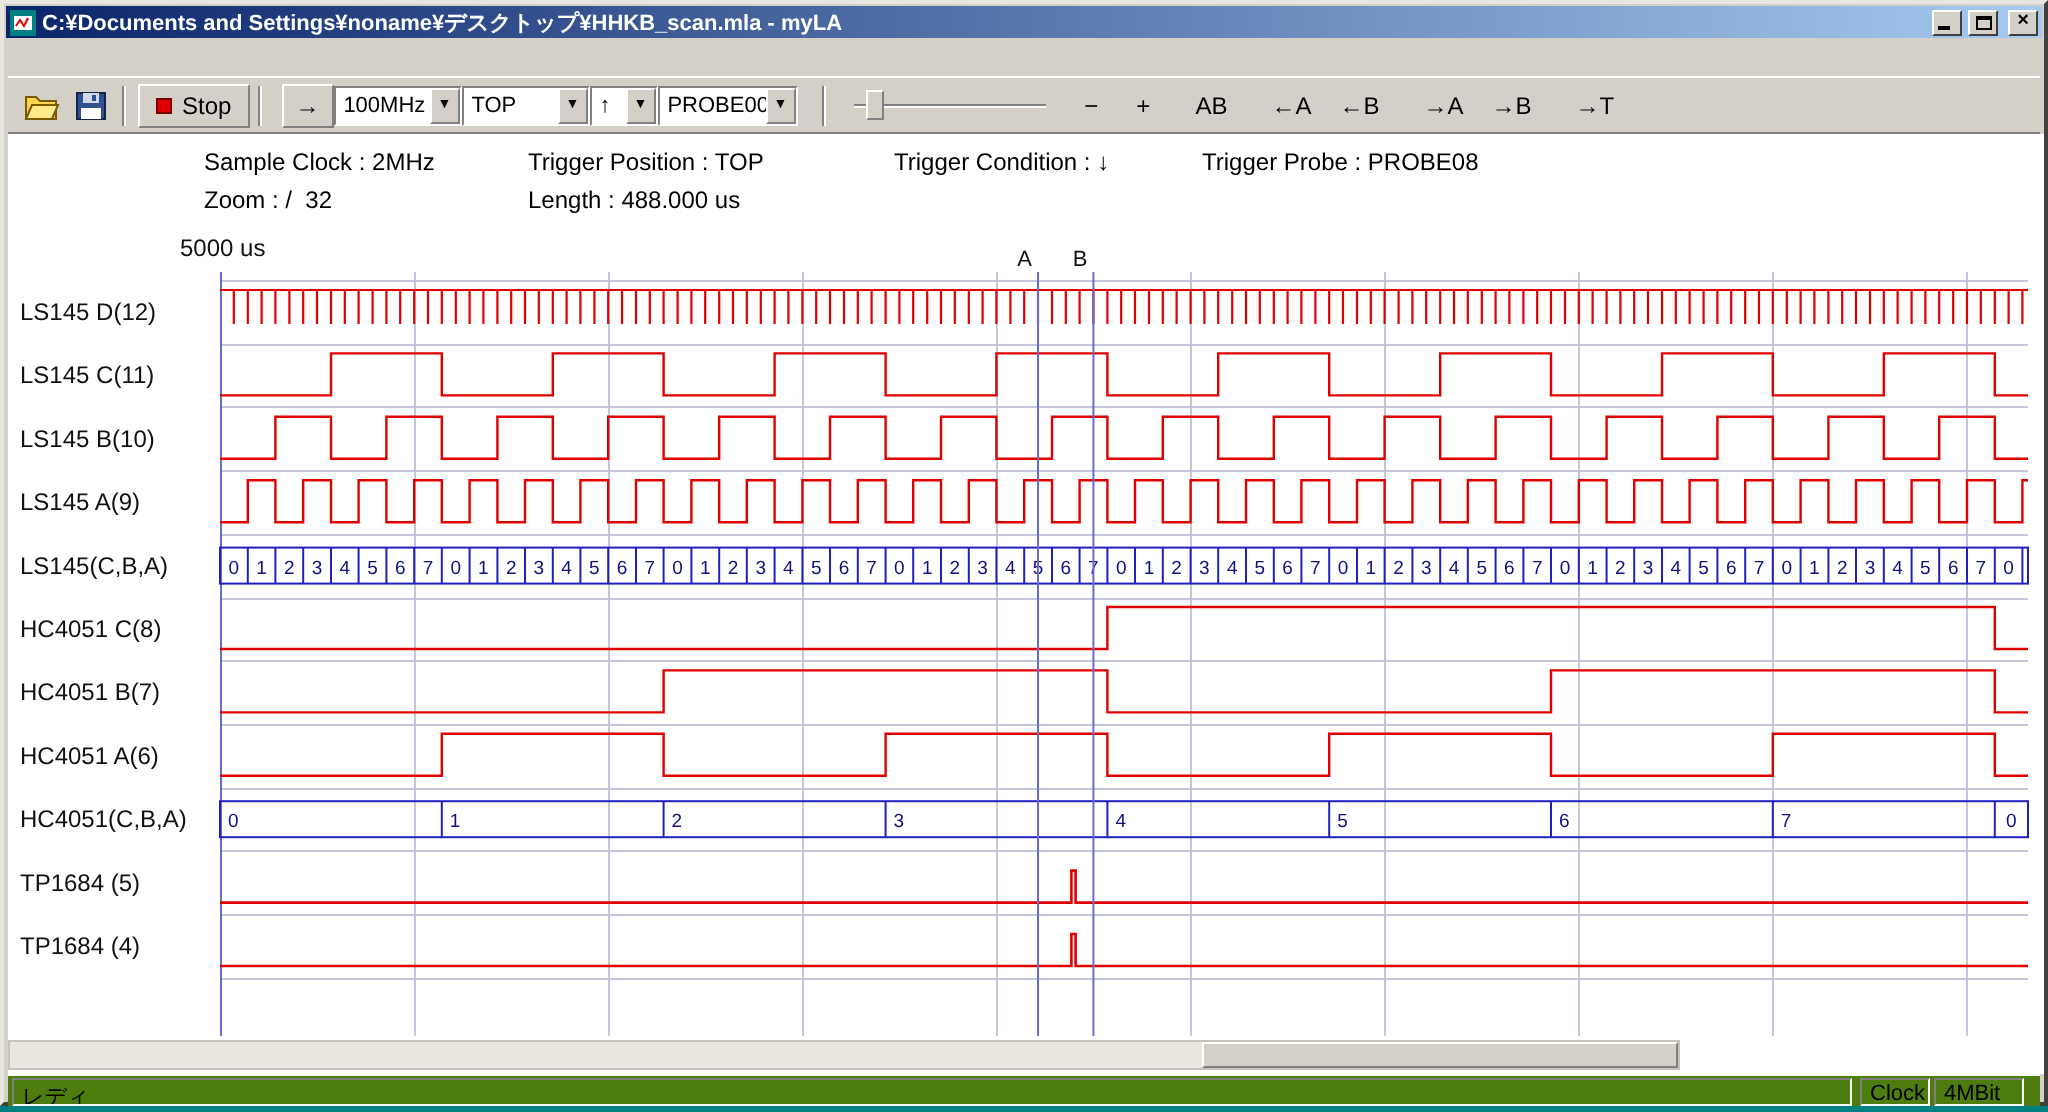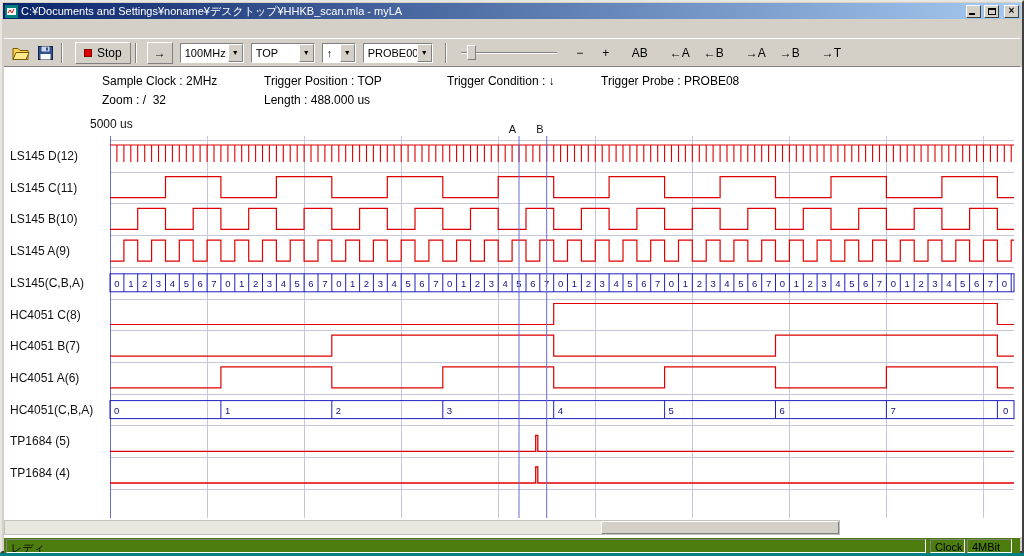--- a/index.html
+++ b/index.html
@@ -4,42 +4,42 @@
 <style>
   *{box-sizing:border-box;margin:0;padding:0}
   html,body{width:1024px;height:556px}
   body{background:#008080;font-family:"Liberation Sans",sans-serif;position:relative;overflow:hidden}
   .window{position:absolute;left:0;top:0;width:1024px;height:553px;background:#d4d0c8;
           border:2px solid;border-color:#e8e6e0 #404040 #404040 #e8e6e0}
   
   .titlebar{position:absolute;left:1px;top:1px;right:1px;height:16px;
             background:linear-gradient(90deg,#0a246a,#a6caf0);
             display:flex;align-items:center;padding:0 2px;gap:3px}
-  .title-text{color:#fff;font-size:11px;font-weight:normal;white-space:nowrap;overflow:hidden;flex:1}
+  .title-text{color:#fff;font-size:11px;font-weight:bold;white-space:nowrap;overflow:hidden;flex:1}
   .tb-btn{width:15px;height:13px;background:#d4d0c8;border:1px solid;border-color:#fff #404040 #404040 #fff;
           display:flex;align-items:center;justify-content:center;flex:0 0 auto;cursor:default}
   .tb-btn.close{margin-left:2px}
   .glyph-min{display:block;width:6px;height:2px;background:#000;align-self:flex-end;margin:0 3px 2px 0}
   .glyph-max{display:block;width:8px;height:7px;border:1px solid #000;border-top:2px solid #000}
   .glyph-close{font-size:10px;font-weight:bold;line-height:10px;color:#000}
   
   .menubar{position:absolute;left:2px;top:18px;right:2px;height:18px;display:flex;align-items:center;background:#d4d0c8}
   .menu-item{font-size:12px;padding:1px 7px;color:#000}
   
   .toolbar{position:absolute;left:2px;top:36px;right:2px;height:29px;display:flex;align-items:center;
            background:#d4d0c8;border-top:1px solid #fff;border-bottom:1px solid #808080;padding-left:4px}
   .tbtn{display:flex;align-items:center;justify-content:center;height:22px;min-width:22px;
         background:transparent;border:1px solid transparent;padding:0 3px;
         font:12px "Liberation Sans",sans-serif;color:#000}
   .raised{border-color:#fff #808080 #808080 #fff;background:#d4d0c8}
   .vsep{width:2px;height:20px;border-left:1px solid #808080;border-right:1px solid #fff;margin:0 4px}
-  .stop{padding:0 8px;gap:5px;margin-left:8px}
+  .stop{padding:0 8px;gap:5px;margin-left:2px}
   .stop-square{display:inline-block;width:8px;height:8px;background:#e00000;border:1px solid #7c0000}
   .runbtn{width:26px;margin-left:6px;font-weight:bold}
-  .combo{display:flex;height:20px;background:#fff;border:1px solid;border-color:#808080 #fff #fff #808080;margin-left:7px}
+  .combo{display:flex;height:20px;background:#fff;border:1px solid;border-color:#808080 #fff #fff #808080;margin-left:0}
   .combo .cval{flex:1;font-size:11px;padding:3px 2px 0 4px;white-space:nowrap;overflow:hidden;color:#000}
   .combo .cbtn{width:15px;background:#d4d0c8;border:1px solid;border-color:#fff #808080 #808080 #fff;
                font-size:7px;display:flex;align-items:center;justify-content:center;color:#000}
   .w64{width:64px}.w34{width:34px}.w70{width:70px}
   .slider{position:relative;width:100px;height:22px;margin-left:8px}
   .slider-track{position:absolute;left:2px;right:2px;top:10px;height:2px;
                 border-top:1px solid #808080;border-bottom:1px solid #fff}
   .slider-handle{position:absolute;left:8px;top:3px;width:9px;height:15px;background:#d4d0c8;
                  border:1px solid;border-color:#fff #808080 #808080 #fff}
   .txt{padding:0 4px;margin-left:4px}

